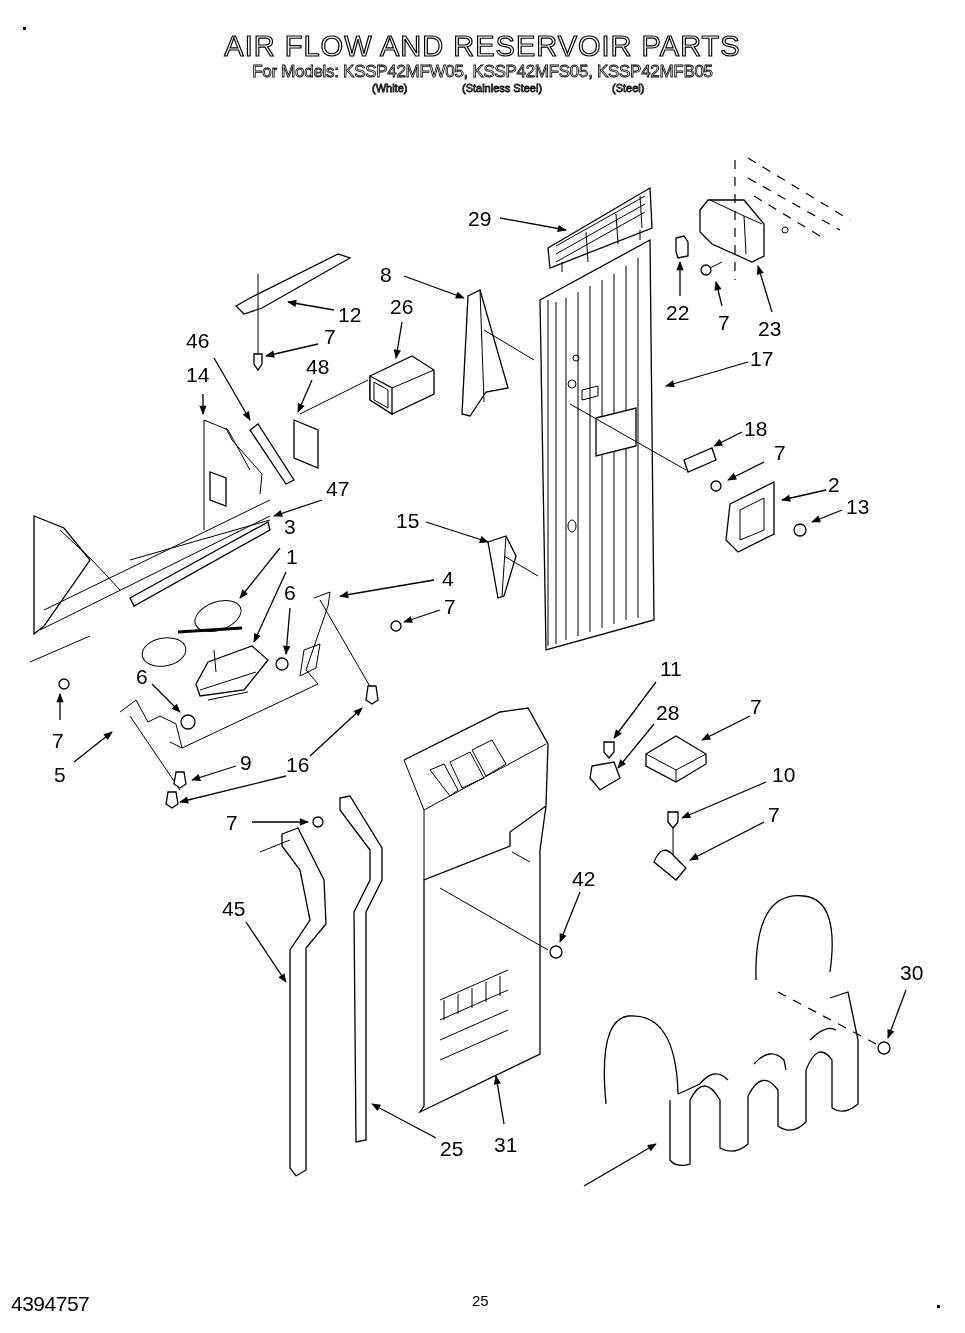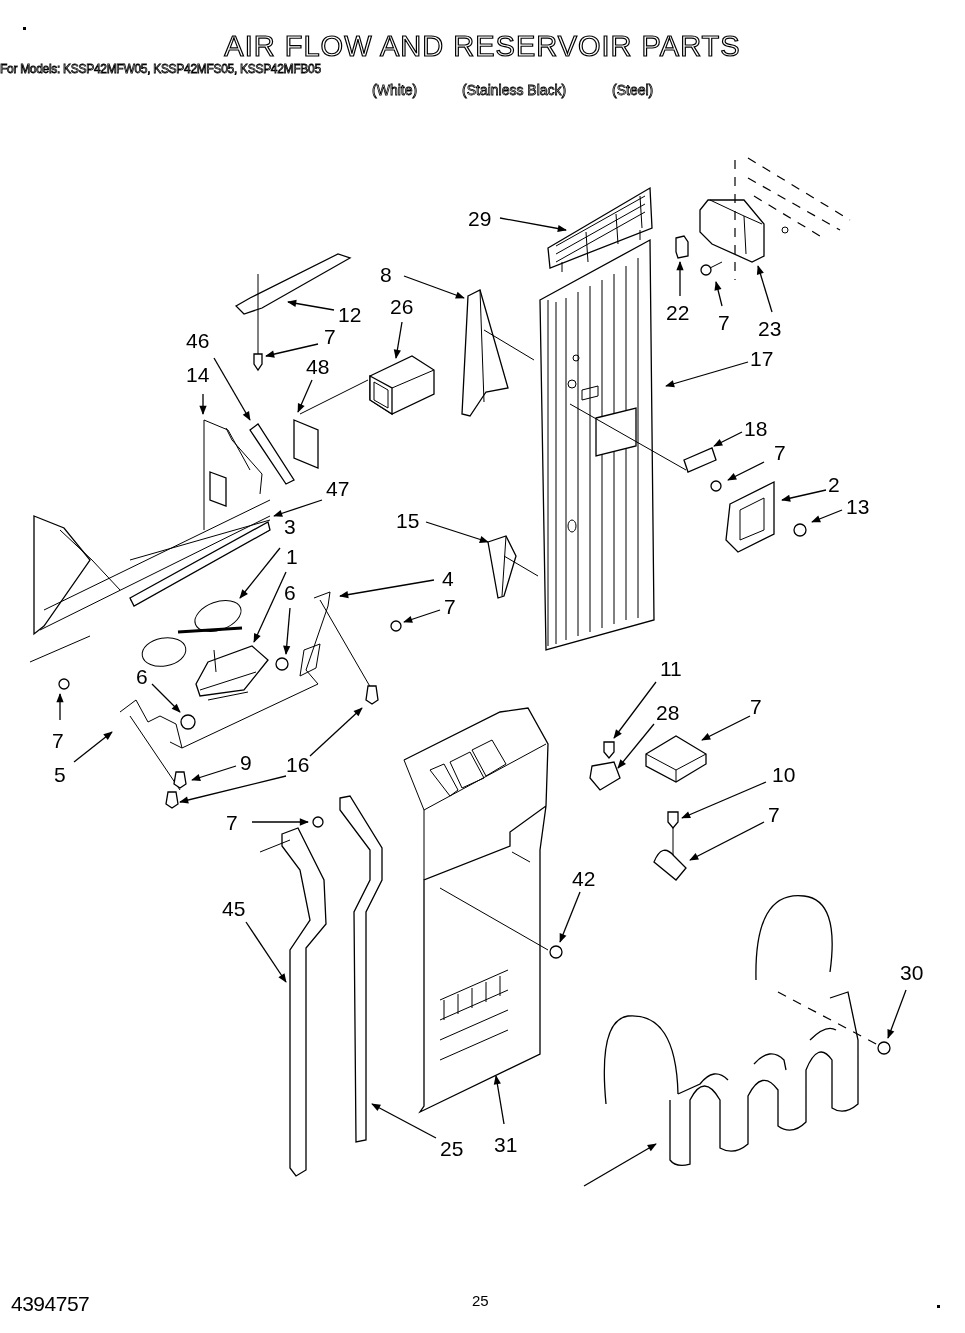--- a/index.html
+++ b/index.html
@@ -1,36 +1,36 @@
 <!DOCTYPE html>
 <html><head>
 <meta charset="utf-8">
 <style>
   html, body { margin:0; padding:0; background:#ffffff; }
   body { width:965px; height:1333px; position:relative; overflow:hidden; font-family:"Liberation Sans", sans-serif; color:#000; }
   .hdr-title { position:absolute; left:0; width:965px; top:30px; text-align:center; font-family:"Liberation Sans", sans-serif; font-size:29px; letter-spacing:1px; color:#fff; -webkit-text-stroke:1.2px #000; font-weight:normal; }
-  .hdr-models { position:absolute; left:0; width:965px; top:62px; text-align:left; font-family:"Liberation Sans", sans-serif; font-size:12px; color:#fff; -webkit-text-stroke:0.8px #000; letter-spacing:-0.3px; }
-  .hdr-variants { position:absolute; top:82px; font-family:"Liberation Sans", sans-serif; font-size:14px; color:#fff; -webkit-text-stroke:0.8px #000; }
+  .hdr-models { position:absolute; left:0; width:965px; top:62px; text-align:center; font-family:"Liberation Sans", sans-serif; font-size:17px; color:#fff; -webkit-text-stroke:0.8px #000; letter-spacing:-0.3px; }
+  .hdr-variants { position:absolute; top:82px; font-family:"Liberation Sans", sans-serif; font-size:11px; color:#fff; -webkit-text-stroke:0.8px #000; }
   .footer-left { position:absolute; left:11px; top:1292px; font-family:"Liberation Sans", sans-serif; font-size:21px; letter-spacing:-0.5px; }
   .footer-center { position:absolute; left:472px; top:1292px; font-family:"Liberation Sans", sans-serif; font-size:15px; }
   .dot { position:absolute; background:#000; width:3px; height:3px; }
   svg.diagram { position:absolute; left:0; top:0; }
   .callout { font-family:"Liberation Sans", sans-serif; font-size:21px; fill:#000; }
   .ln { stroke:#000; stroke-width:1.3; fill:none; }
   .thin { stroke:#000; stroke-width:1; fill:none; }
   .fillw { stroke:#000; stroke-width:1.3; fill:#fff; }
   .dash { stroke:#000; stroke-width:1.2; fill:none; stroke-dasharray:9 8; }
 </style>
 </head>
 <body>
 
 <div class="hdr-title">AIR FLOW AND RESERVOIR PARTS</div>
 <div class="hdr-models">For Models: KSSP42MFW05, KSSP42MFS05, KSSP42MFB05</div>
 <div class="hdr-variants" style="left:372px">(White)</div>
-<div class="hdr-variants" style="left:462px">(Stainless Black)</div>
+<div class="hdr-variants" style="left:462px">(Stainless Steel)</div>
 <div class="hdr-variants" style="left:612px">(Steel)</div>
 
 <div class="dot" style="left:23px;top:27px"></div>
 <div class="dot" style="left:937px;top:1305px"></div>
 
 <svg class="diagram" width="965" height="1333" viewBox="0 0 965 1333">
   <defs>
     <marker id="ah" viewBox="0 0 10 10" refX="9" refY="5" markerWidth="9" markerHeight="7" orient="auto">
       <path d="M0,1 L10,5 L0,9 z" fill="#000"></path>
     </marker>

